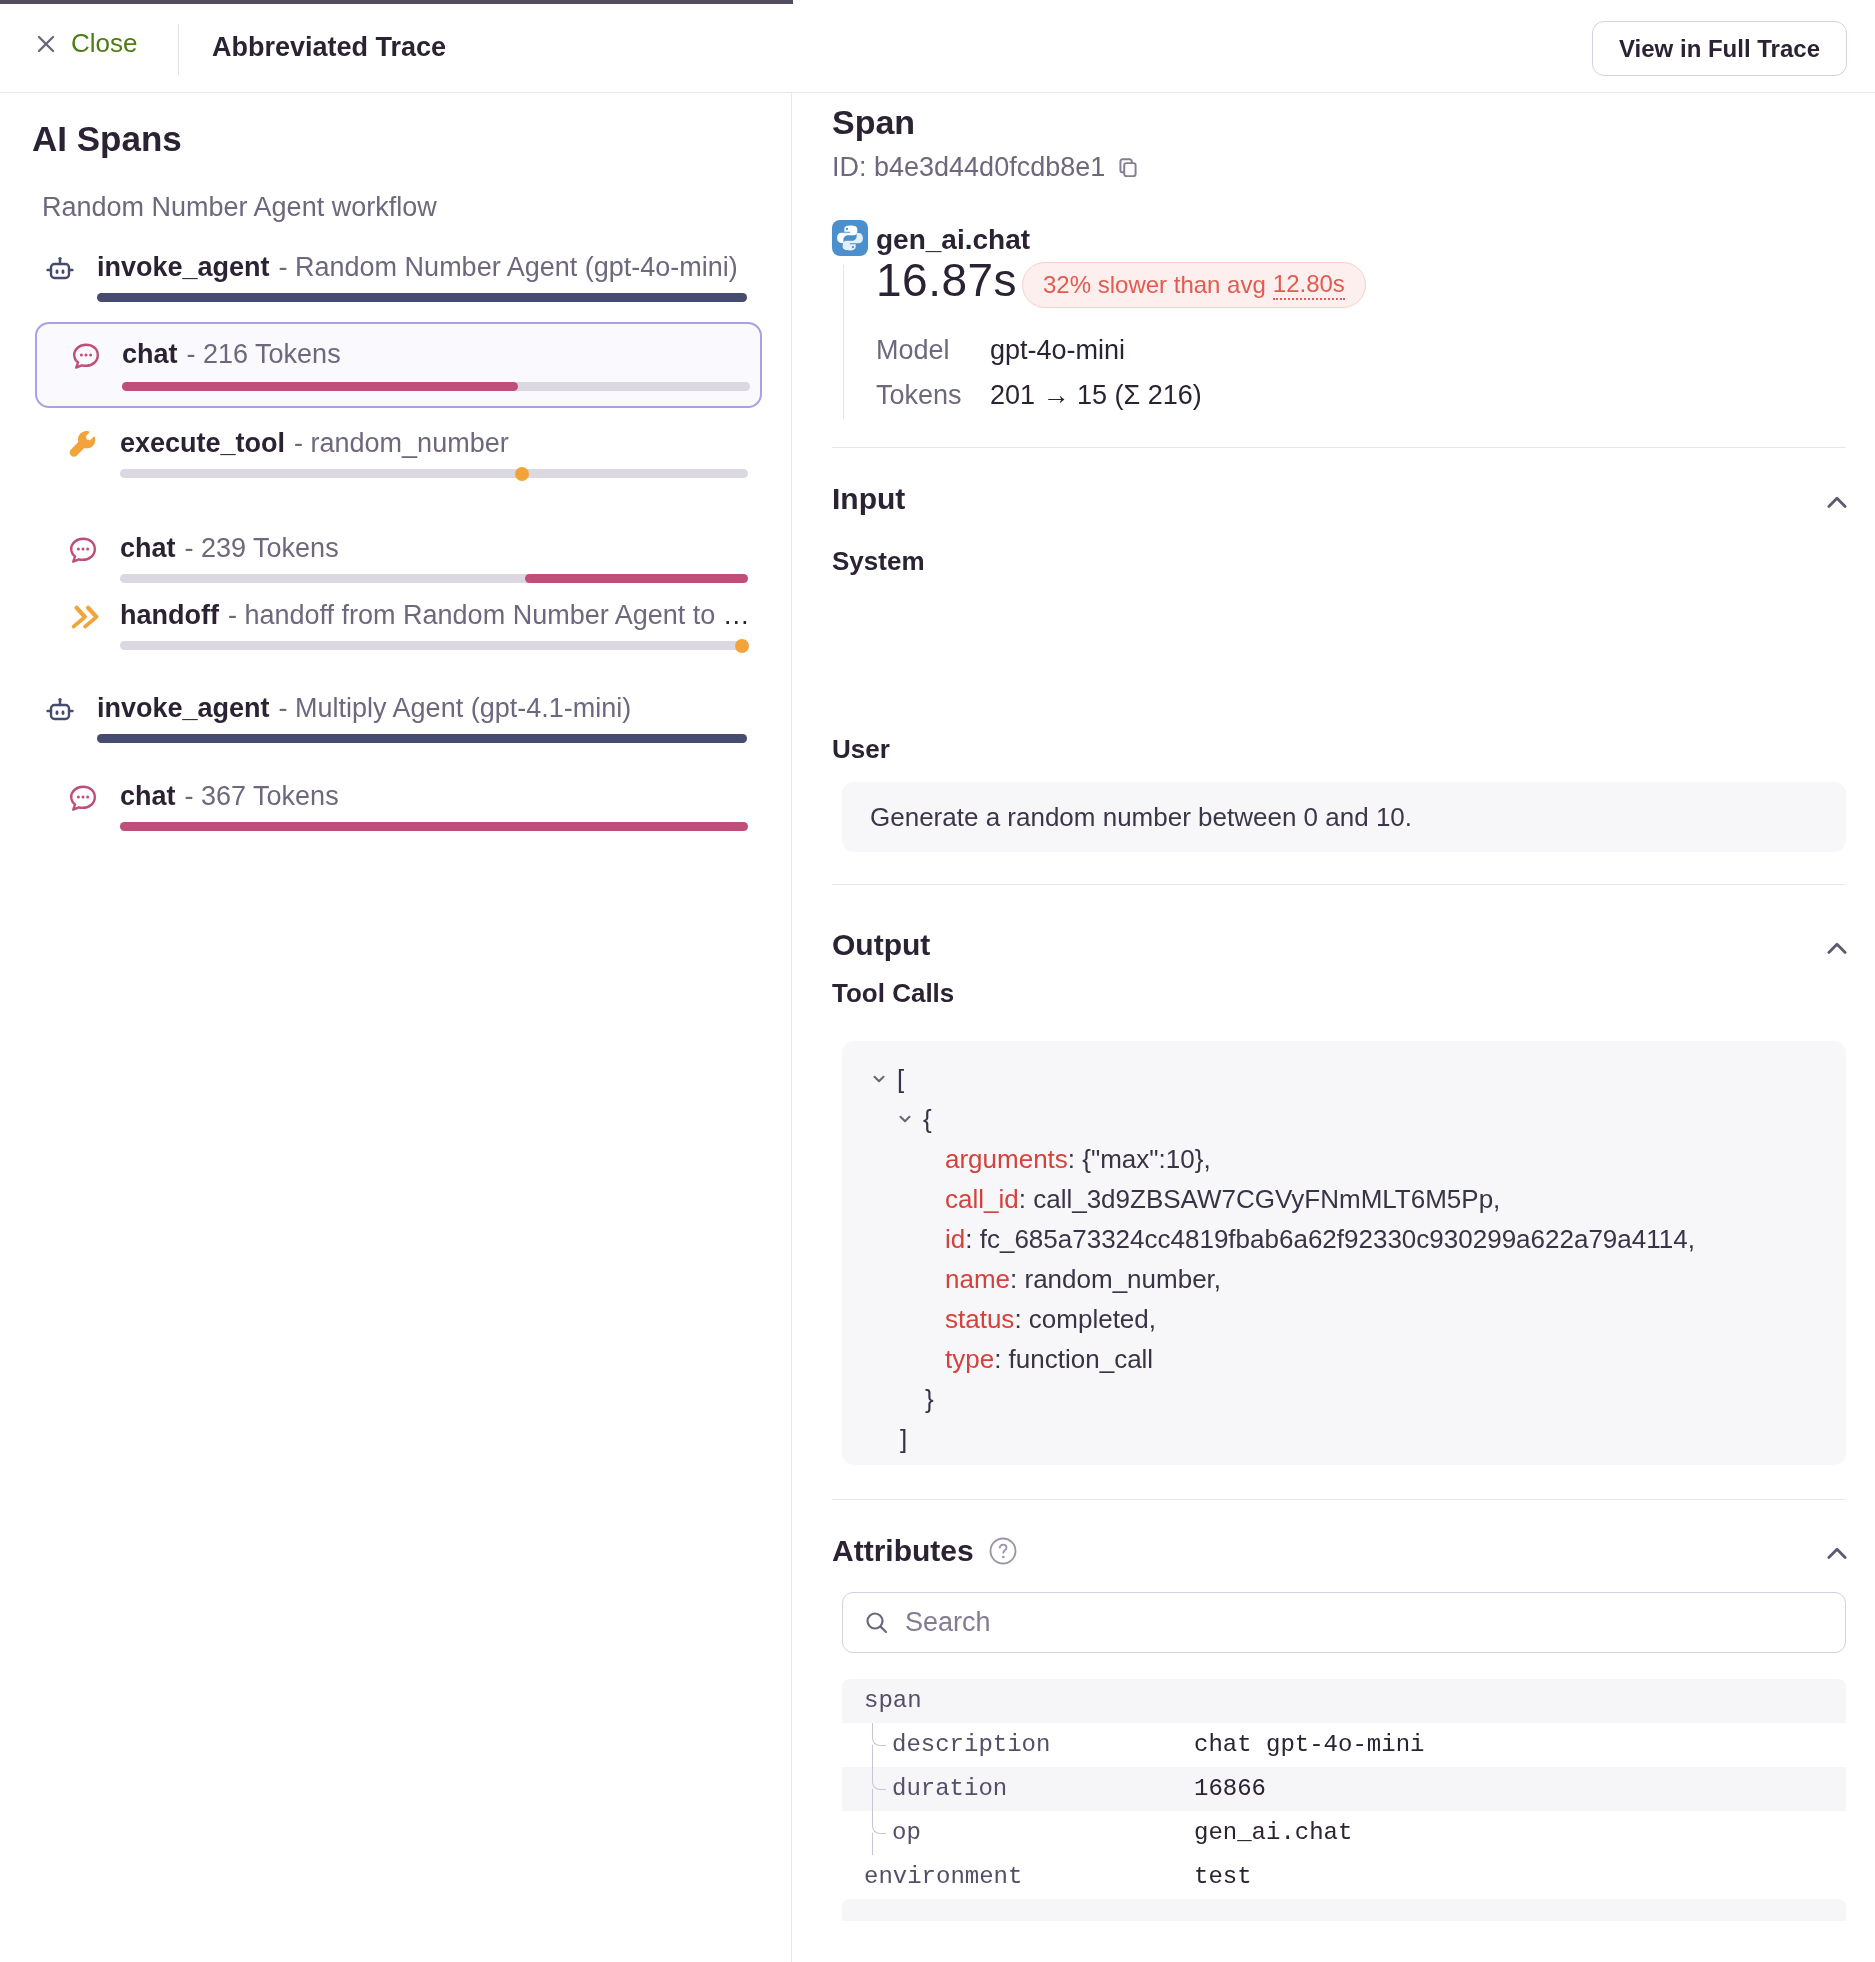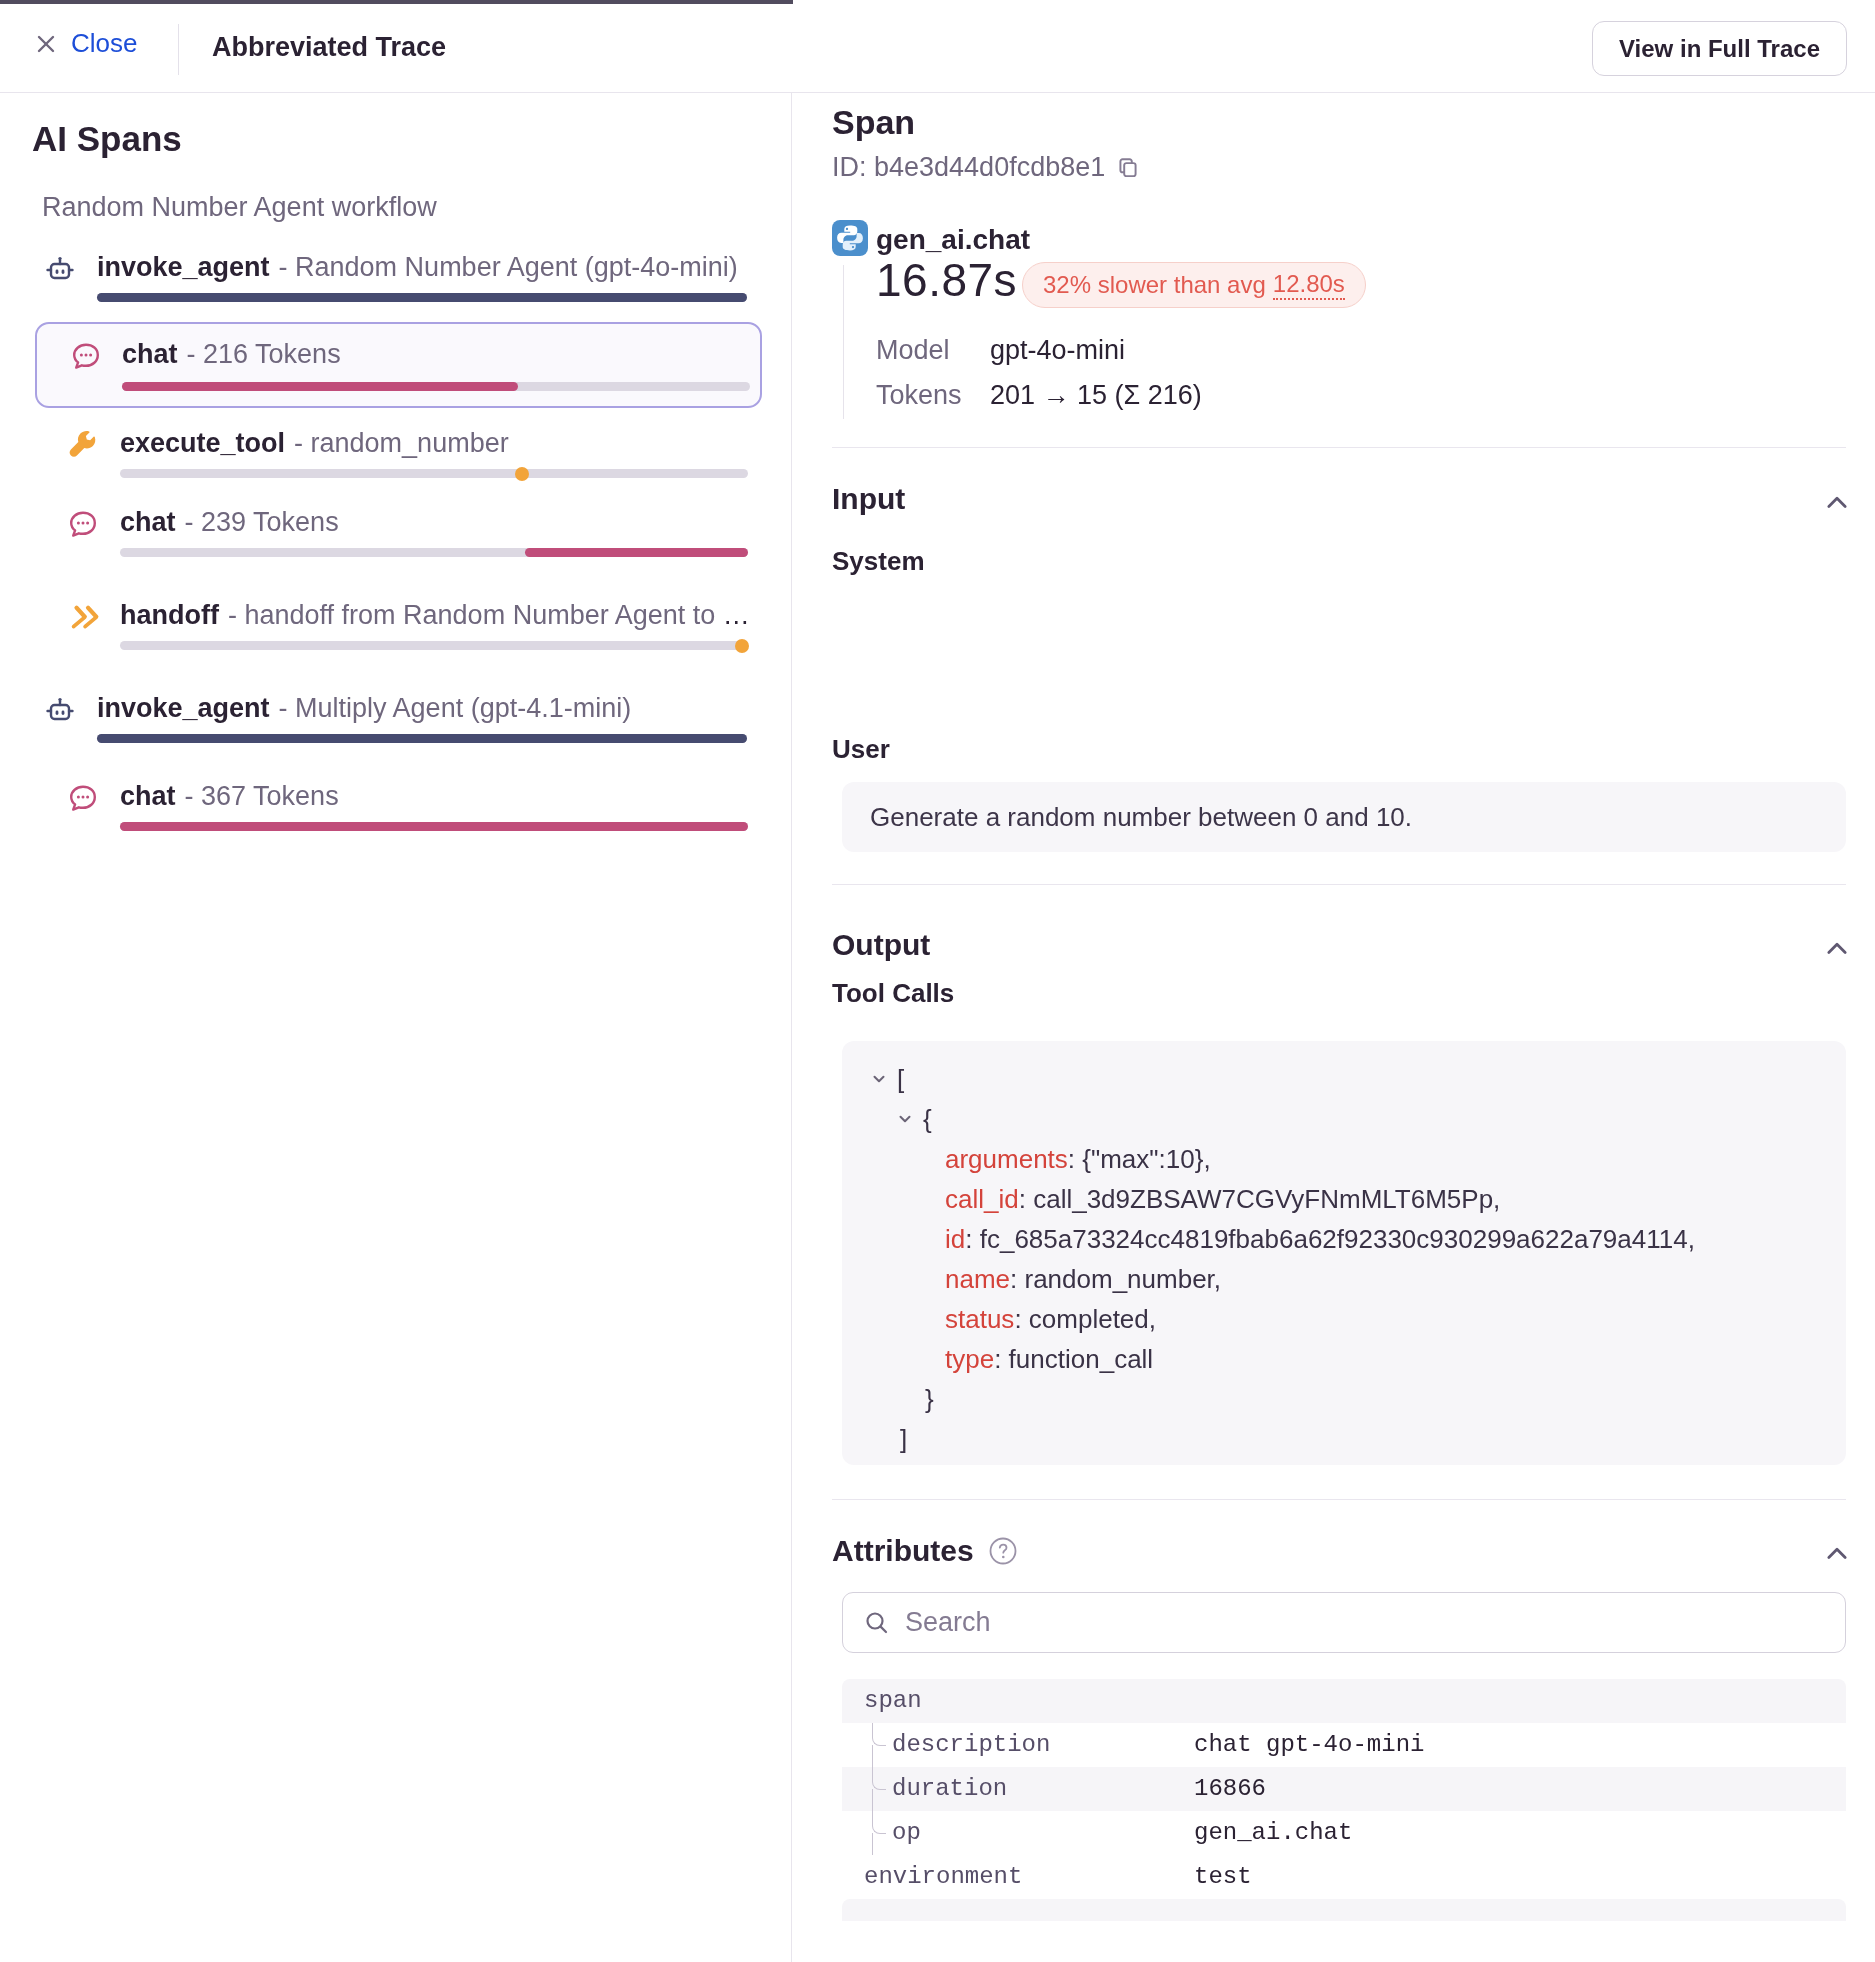--- a/index.html
+++ b/index.html
@@ -5,21 +5,21 @@
   * { margin:0; padding:0; box-sizing:border-box; }
   html,body { width:1875px; height:1962px; overflow:hidden; background:#fff;
     font-family:"Liberation Sans","DejaVu Sans",sans-serif; color:#2b2233; }
   svg { display:block; }
 
   
   #top-strip { position:absolute; top:0; left:0; right:0; height:4px; background:#514c5e; }
   #topbar { position:absolute; top:4px; left:0; right:0; height:89px; background:#fff;
     border-bottom:1px solid #e8e5ed; z-index:5; }
   #close-btn { position:absolute; left:34px; top:24px; display:flex; align-items:center; gap:13px;
-    font-size:26px; color:#1d4ed8; cursor:pointer; }
+    font-size:26px; color:#4d7c0f; cursor:pointer; }
   #topbar-vdiv { position:absolute; left:178px; top:20px; height:51px; width:0; border-left:1px solid #e4e1ea; }
   #topbar-title { position:absolute; left:212px; top:28px; font-size:27px; font-weight:700; color:#2b2233; }
   #view-full-btn { position:absolute; right:28px; top:17px; height:55px; padding:0 26px;
     background:#fff; border:1.5px solid #d6d2dd; border-radius:12px; font-size:24px; font-weight:700;
     color:#2b2233; display:flex; align-items:center; cursor:pointer; font-family:inherit; }
 
   
   #left-panel { position:absolute; top:93px; left:0; width:792px; bottom:0; background:#fff;
     border-right:1px solid #e8e5ed; }
   #ai-spans-heading { position:absolute; left:32px; top:26px; font-size:35px; font-weight:700; }
@@ -144,21 +144,21 @@
         <span class="row-icon" style="left: 67px; top: 15px;">
           <svg width="32" height="32" viewBox="0 0 32 32">
             <path fill="#f2a43a" d="M27.8 8.1c-.2-.5-.8-.7-1.2-.3l-3.5 3.5-3.3-.9-.9-3.3 3.5-3.5c.4-.4.2-1-.3-1.2-3-1-6.4-.2-8.7 2.1-2.3 2.3-3 5.7-2.1 8.6L3.9 20.5c-1.7 1.7-1.7 4.3 0 6s4.3 1.7 6 0l7.4-7.4c2.9.9 6.3.2 8.6-2.1 2.3-2.3 3-5.8 1.9-8.9z"></path>
           </svg>
         </span>
         <span class="row-label" style="left: 120px; top: 14px;"><span class="op">execute_tool</span><span class="desc">- random_number</span></span>
         <div class="bar" style="left: 120px; top: 55px; width: 628px;">
           <div class="bar-dot" style="left: calc(64% - 7px); background: rgb(242, 164, 58);"></div>
         </div>
       </div>
-      <div class="span-row" style="top: 400px;">
+      <div class="span-row" style="top: 426px;">
         <span class="row-icon" style="left: 67px; top: 15px;">
           <svg width="32" height="32" viewBox="0 0 32 32">
             <path d="M16 4.8C9.5 4.8 4.2 9.3 4.2 14.9c0 2.9 1.5 5.6 3.9 7.5L6.2 27.6l5.6-2.3c1.3.4 2.7.5 4.2.5 6.5 0 11.8-4.5 11.8-10.9S22.5 4.8 16 4.8z" fill="none" stroke="#c04d7a" stroke-width="2.4" stroke-linejoin="round"></path>
             <circle cx="11.4" cy="15" r="1.5" fill="#c04d7a"></circle>
             <circle cx="16" cy="15" r="1.5" fill="#c04d7a"></circle>
             <circle cx="20.6" cy="15" r="1.5" fill="#c04d7a"></circle>
           </svg>
         </span>
         <span class="row-label" style="left: 120px; top: 14px;"><span class="op">chat</span><span class="desc">- 239 Tokens</span></span>
         <div class="bar" style="left: 120px; top: 55px; width: 628px;">

